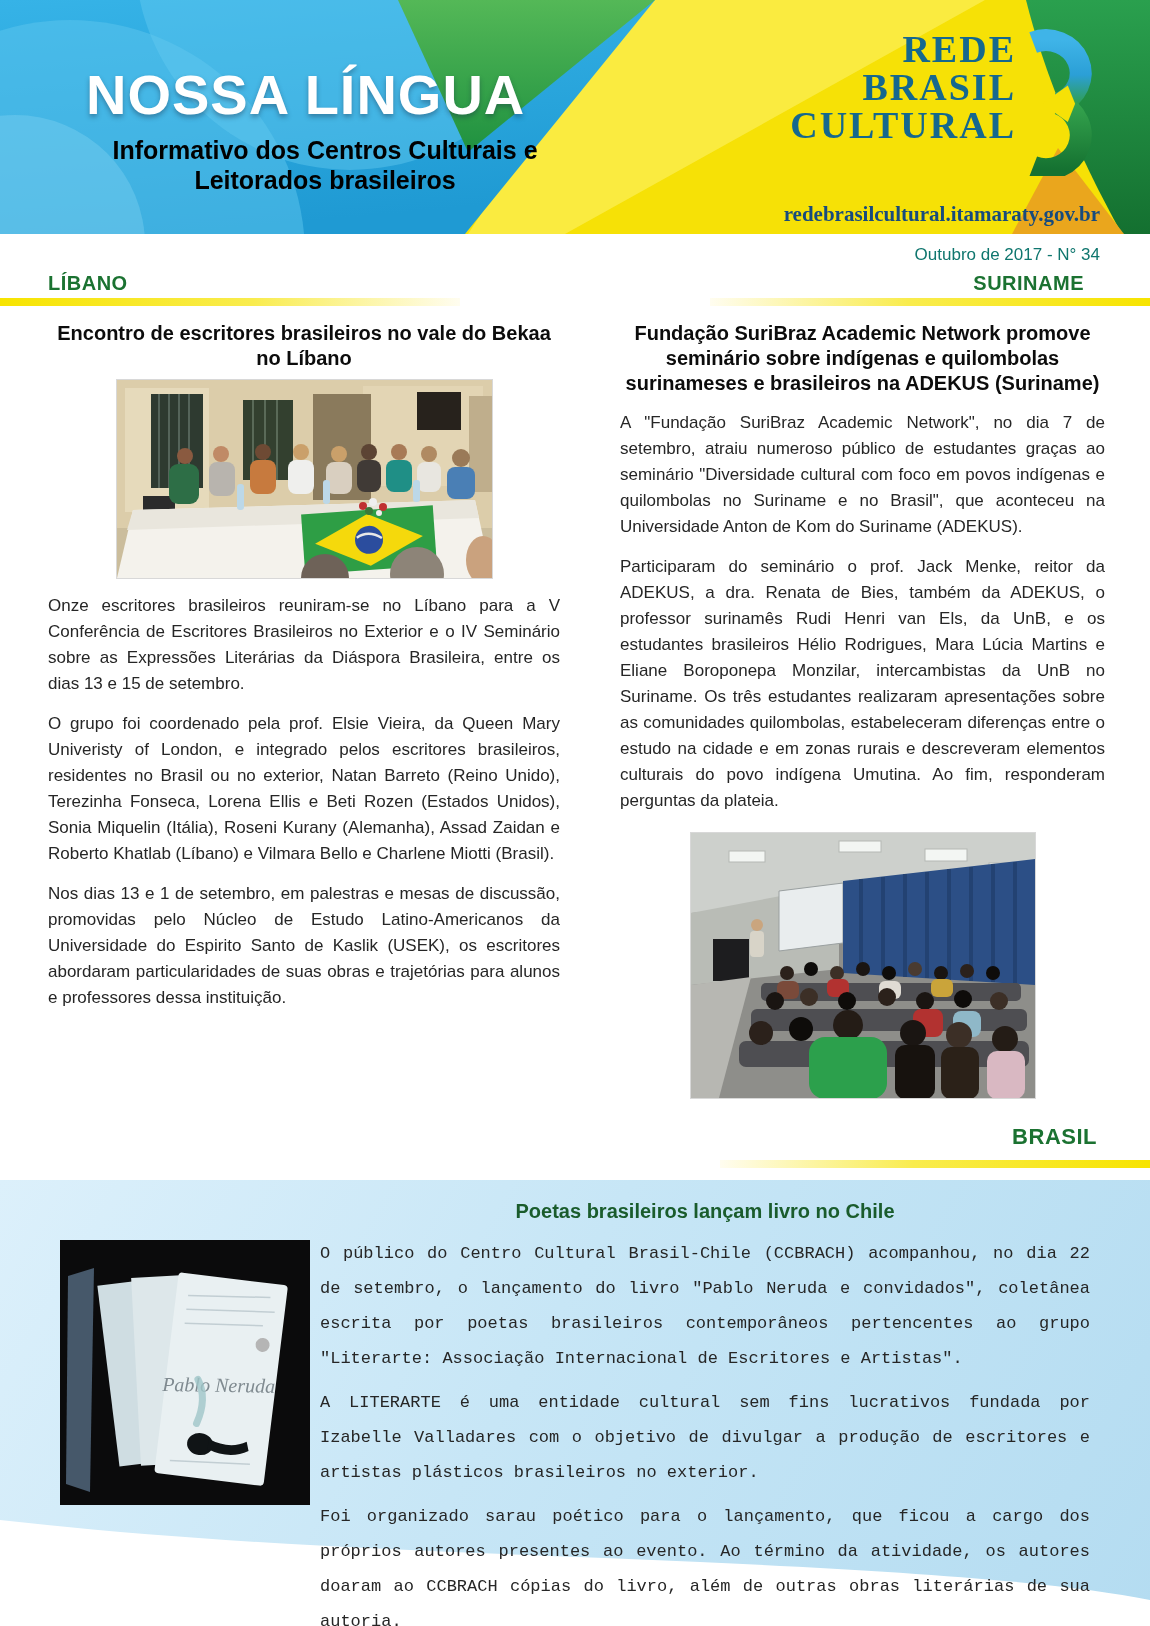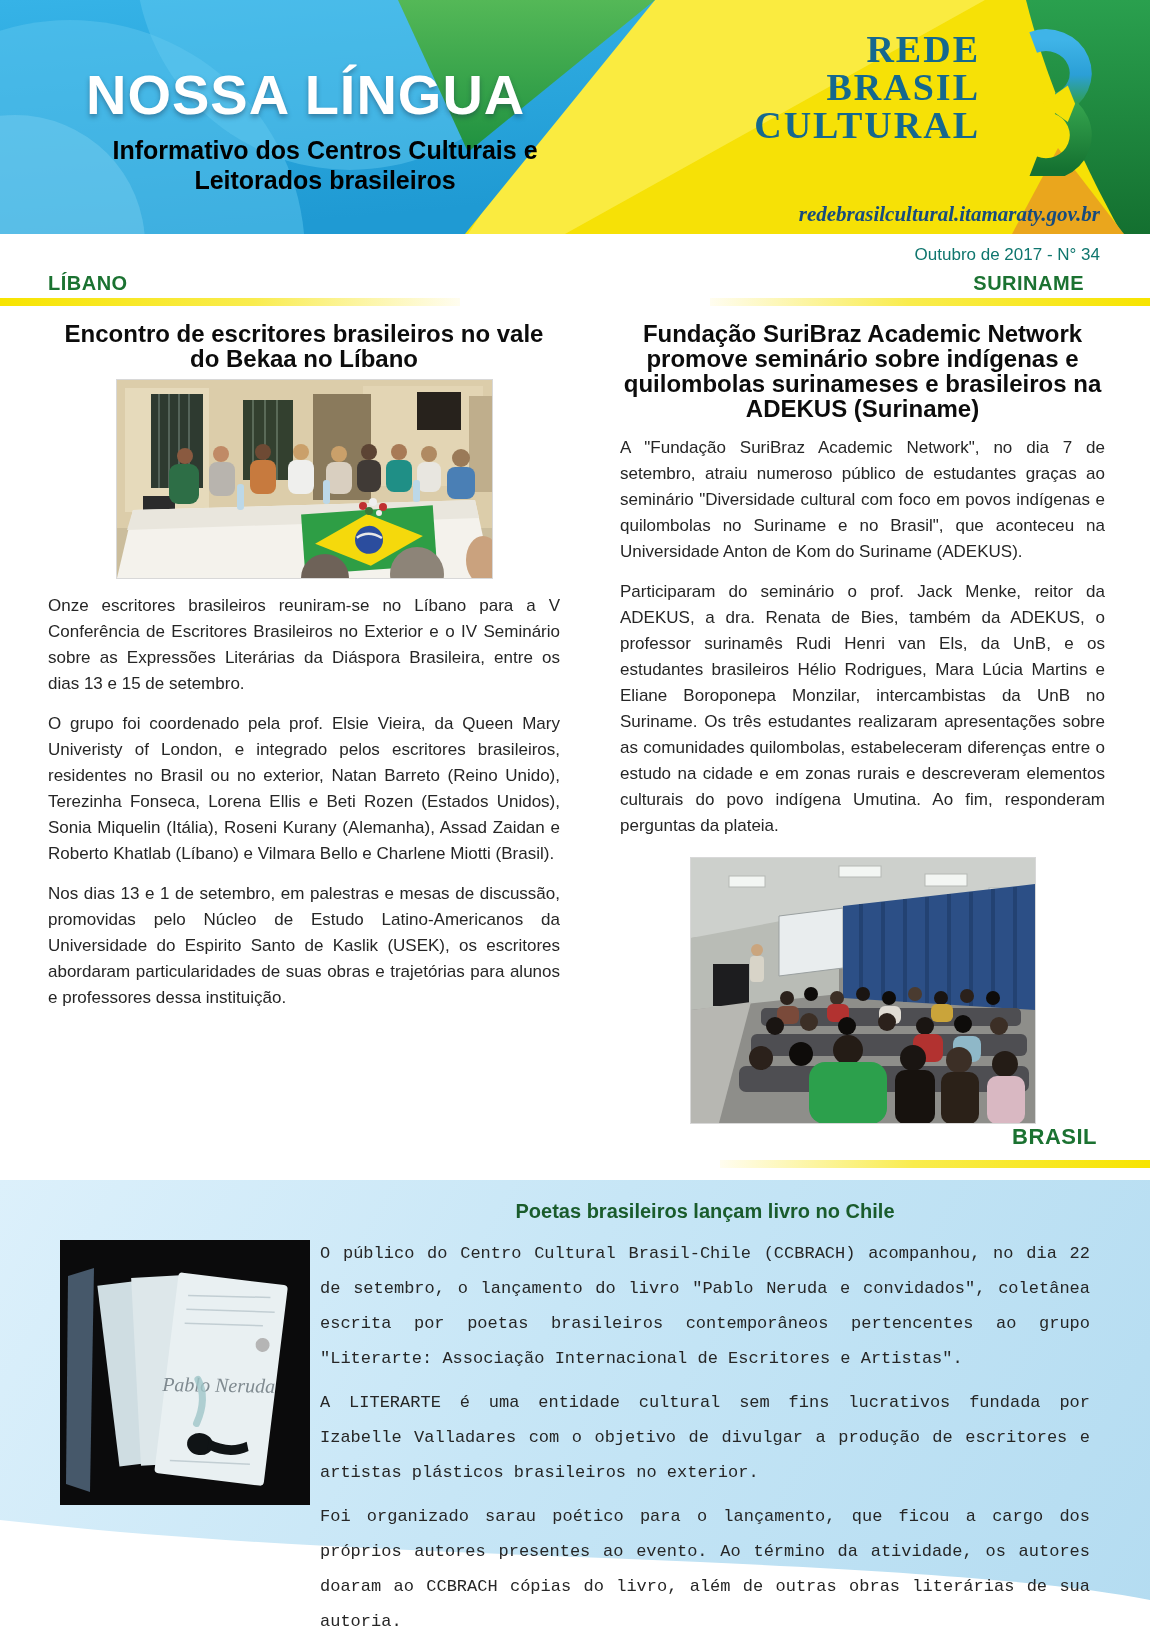--- a/index.html
+++ b/index.html
@@ -7,41 +7,41 @@
         font-family:"Liberation Sans",sans-serif;overflow:hidden;}
 
   
   .banner{position:relative;height:234px;}
   .banner-bg{position:absolute;left:0;top:0;width:100%;height:100%;display:block;}
   .mast{position:absolute;left:86px;top:62px;}
   .mast h1{margin:0;font-size:56px;font-weight:bold;color:#fff;letter-spacing:1px;
            text-shadow:0 3px 5px rgba(25,45,70,.4);}
   .mast-sub{margin-top:8px;width:478px;text-align:center;font-size:25px;font-weight:bold;
             color:#000000;line-height:30px;}
-  .brand{position:absolute;top:24px;right:42px;display:flex;align-items:flex-start;gap:36px;}
+  .brand{position:absolute;top:24px;right:42px;display:flex;align-items:flex-start;}
   .brand-words{text-align:right;font-family:"Liberation Serif",serif;font-weight:bold;
                font-size:38px;line-height:38px;color:#15688e;letter-spacing:2px;margin-top:6px;}
   .brand-logo{width:84px;height:152px;margin-left:8px;}
   .brand-url{position:absolute;top:202px;right:50px;font-family:"Liberation Serif",serif;
-             font-style:italic;font-weight:bold;font-size:21px;color:#174b7d;}
+             font-weight:bold;font-size:21px;color:#174b7d;}
 
   
   .dateline{text-align:right;padding:11px 50px 0 0;font-size:17px;color:#0f766e;}
   .sec-row{display:flex;justify-content:space-between;padding:7px 66px 0 48px;}
   .sec-label{font-size:20px;font-weight:bold;color:#1b7231;letter-spacing:.5px;}
   .rules{position:relative;height:9px;margin-top:3px;}
   .rule{position:absolute;top:0;height:8px;}
   .rule-left{left:0;width:460px;background:linear-gradient(to right,#f7e400 0%,#f9ec4e 55%,#fffdf0 100%);}
   .rule-right{right:0;width:440px;background:linear-gradient(to left,#f7e400 0%,#f9ec4e 55%,#fffdf0 100%);}
 
   
   .columns{display:flex;gap:60px;padding:12px 45px 0 48px;align-items:flex-start;}
   .col-left{width:512px;}
   .col-right{width:485px;}
-  .art-title{margin:2px 0 8px;font-size:24px;line-height:25px;text-align:center;color:#0c0c0c;}
+  .art-title{margin:2px 0 8px;font-size:20px;line-height:25px;text-align:center;color:#0c0c0c;}
   .photo{display:block;margin:6px auto 0;border:1px solid #d8d8d8;}
   .photo-libano{width:375px;height:198px;}
   .photo-suriname{width:344px;height:265px;margin-top:18px;}
   .col p{margin:14px 0 0;font-size:17px;line-height:26px;text-align:justify;color:#262626;}
 
   
   .chile-head{position:absolute;top:1124px;right:53px;}
   .chile-head .sec-label{font-size:22px;}
   .rule-chile{position:absolute;top:1160px;right:0;width:430px;height:8px;
               background:linear-gradient(to left,#f7e400 0%,#f9ec4e 55%,#fffdf0 100%);}

